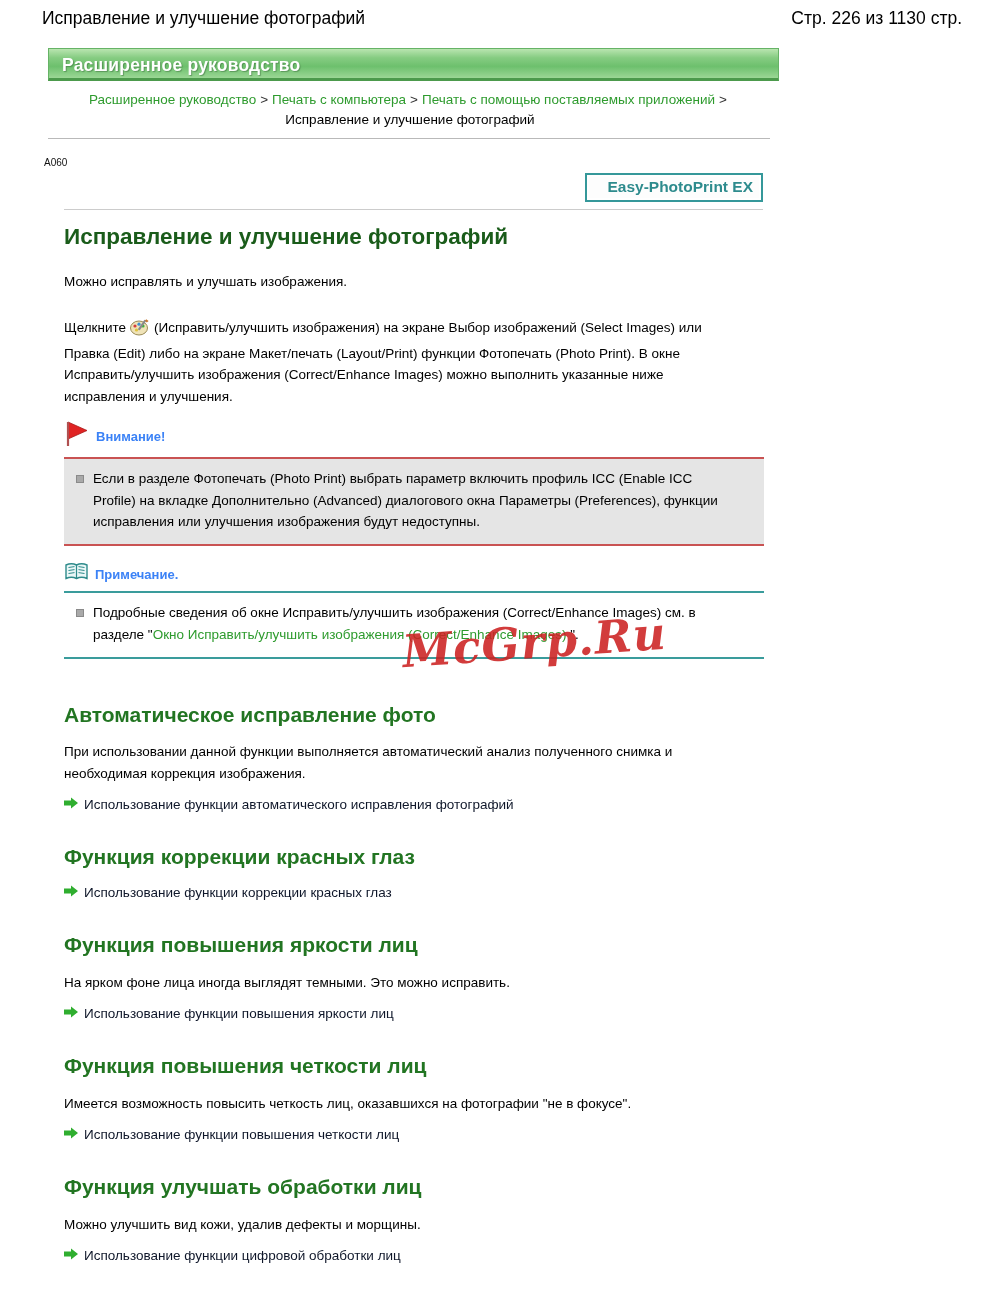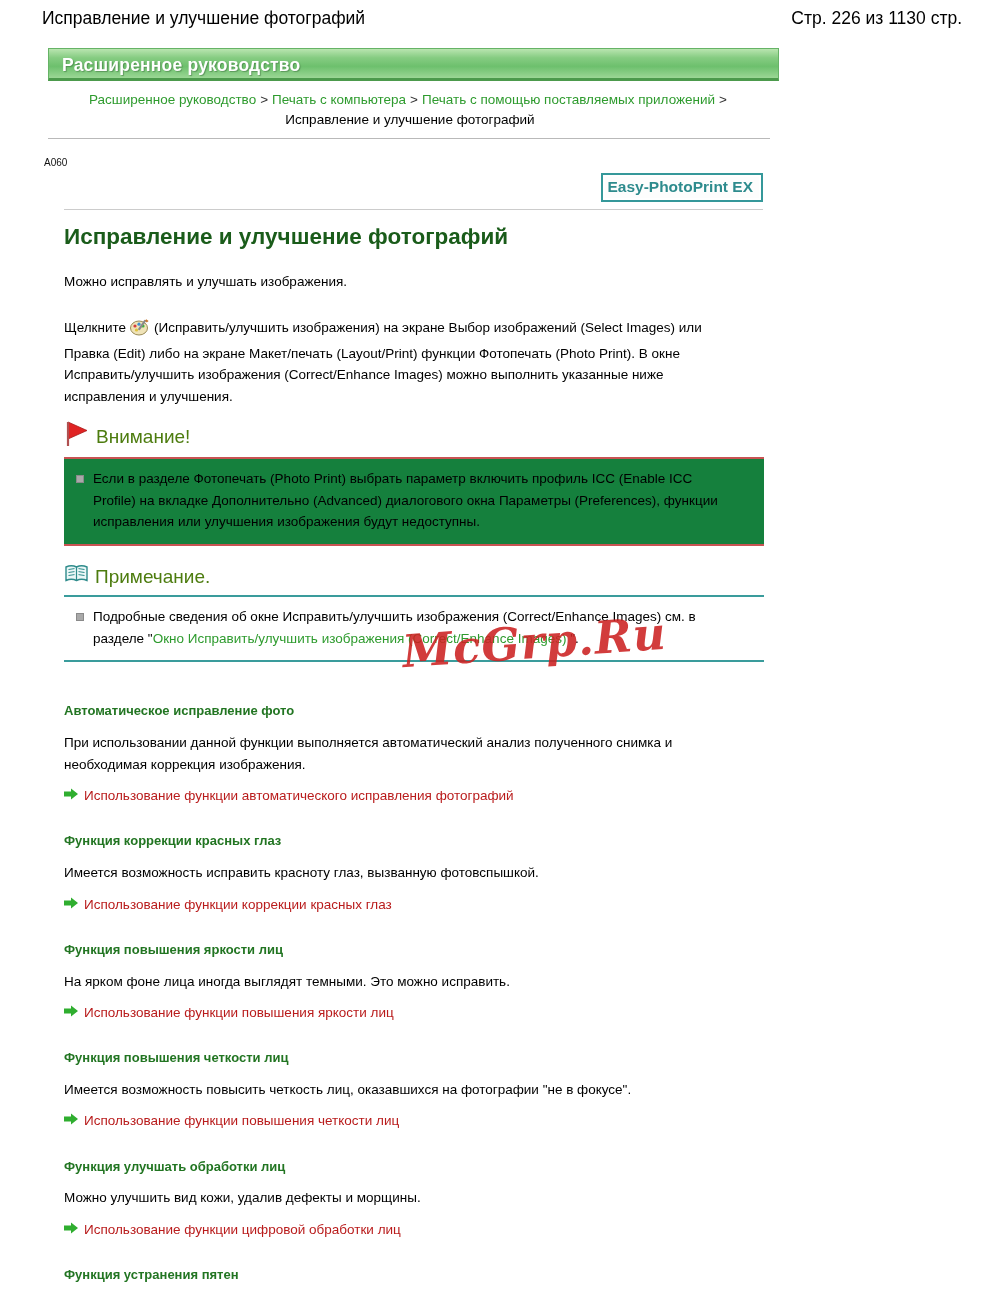--- a/index.html
+++ b/index.html
@@ -46,45 +46,45 @@
   .hr-grey1 { margin: 7px 0 0 48px; width: 722px; border: 0; border-top: 1px solid #b9b9b9; }
 
   .doc-code { margin: 18px 0 0 44px; font-size: 10px; color: #111; }
 
   
   .badge-row { width: 763px; display: flex; justify-content: flex-end; margin-top: 5px; }
   .app-badge {
     border: 2px solid #35989a;
     box-shadow: inset 0 0 0 2px #ffffff;
     color: #2e8b8d; font-weight: bold; font-size: 15.5px;
-    padding: 3px 8px 4px 4px;
+    padding: 3px 8px 4px 20px;
     background: #fdfdfd;
   }
   .hr-grey2 { margin: 7px 0 0 64px; width: 699px; border: 0; border-top: 1px solid #cccccc; }
 
   
   .page-title {
     margin: 14px 0 0 64px;
     font-size: 22.5px; font-weight: bold; color: #1a5c1a;
   }
   .content { margin-left: 64px; width: 700px; font-size: 13.5px; line-height: 1.6; }
   .para { margin: 0; width: 680px; }
   .intro { margin-top: 21px; }
   .instruction { margin-top: 25px; width: 672px; }
   .inline-icon { display: inline-block; vertical-align: -4px; margin: 0 4px; }
 
   
   .warning { margin-top: 13px; width: 700px; }
   .box-header { display: flex; align-items: center; gap: 6px; }
-  .box-header .box-title { font-size: 19px; font-weight: normal; color: #4d7c0f; }
+  .box-header .box-title { font-size: 13px; font-weight: bold; color: #3b82f6; }
   .warning-box {
     margin-top: 3px;
     border-top: 2px solid #c95353;
     border-bottom: 2px solid #c95353;
-    background: #15803d;
+    background: #e5e5e5;
     padding: 9px 14px 11px 12px;
   }
   .bullet-item { display: flex; gap: 9px; }
   .bullet-sq {
     flex: 0 0 auto; width: 6px; height: 6px; margin-top: 7px;
     background: #a9a9a9; border: 1px solid #8a8a8a;
   }
   .bullet-text { width: 628px; }
 
   
@@ -94,27 +94,27 @@
     border-top: 2px solid #3a9c9c;
     border-bottom: 2px solid #3a9c9c;
     background: #ffffff;
     padding: 9px 14px 11px 12px;
   }
   .note-link { color: #2e9b2e; text-decoration: none; cursor: pointer; }
 
   
   .sections { margin-top: 39px; }
   .fn-section { margin-bottom: 27px; }
-  .fn-heading { font-size: 13px; font-weight: bold; color: #227522; margin: 0 0 10px 0; }
+  .fn-heading { font-size: 21px; font-weight: bold; color: #227522; margin: 0 0 10px 0; }
   .fn-body { margin: 0 0 12px 0; width: 680px; }
   .fn-link {
     display: flex; align-items: center; gap: 6px;
     color: #2ea32e; font-size: 13.5px; cursor: pointer; height: 17px;
   }
-  .fn-link .label { color: #b91c1c; }
+  .fn-link .label { color: #0f172a; }
 
   
   .watermark {
     position: absolute; left: 402px; top: 616px;
     font-family: "DejaVu Serif", serif;
     font-style: italic; font-weight: bold;
     font-size: 45px; color: #cc2222; opacity: 0.88;
     transform: rotate(-4deg);
     letter-spacing: 1px;
     pointer-events: none;
@@ -210,21 +210,20 @@
         <div class="fn-link">
           <span><svg width="14" height="12" viewBox="0 0 14 12">
                 <path d="M0 3.5 H7 V0.5 L14 6 L7 11.5 V8.5 H0 Z" fill="#2fae2f"></path>
               </svg></span>
           <span class="label">Использование функции автоматического исправления фотографий</span>
         </div>
       </div>
 
       <div class="fn-section">
         <h2 class="fn-heading">Функция коррекции красных глаз</h2>
-        <p class="fn-body">Имеется возможность исправить красноту глаз, вызванную фотовспышкой.</p>
         <div class="fn-link">
           <span><svg width="14" height="12" viewBox="0 0 14 12">
                 <path d="M0 3.5 H7 V0.5 L14 6 L7 11.5 V8.5 H0 Z" fill="#2fae2f"></path>
               </svg></span>
           <span class="label">Использование функции коррекции красных глаз</span>
         </div>
       </div>
 
       <div class="fn-section">
         <h2 class="fn-heading">Функция повышения яркости лиц</h2>

